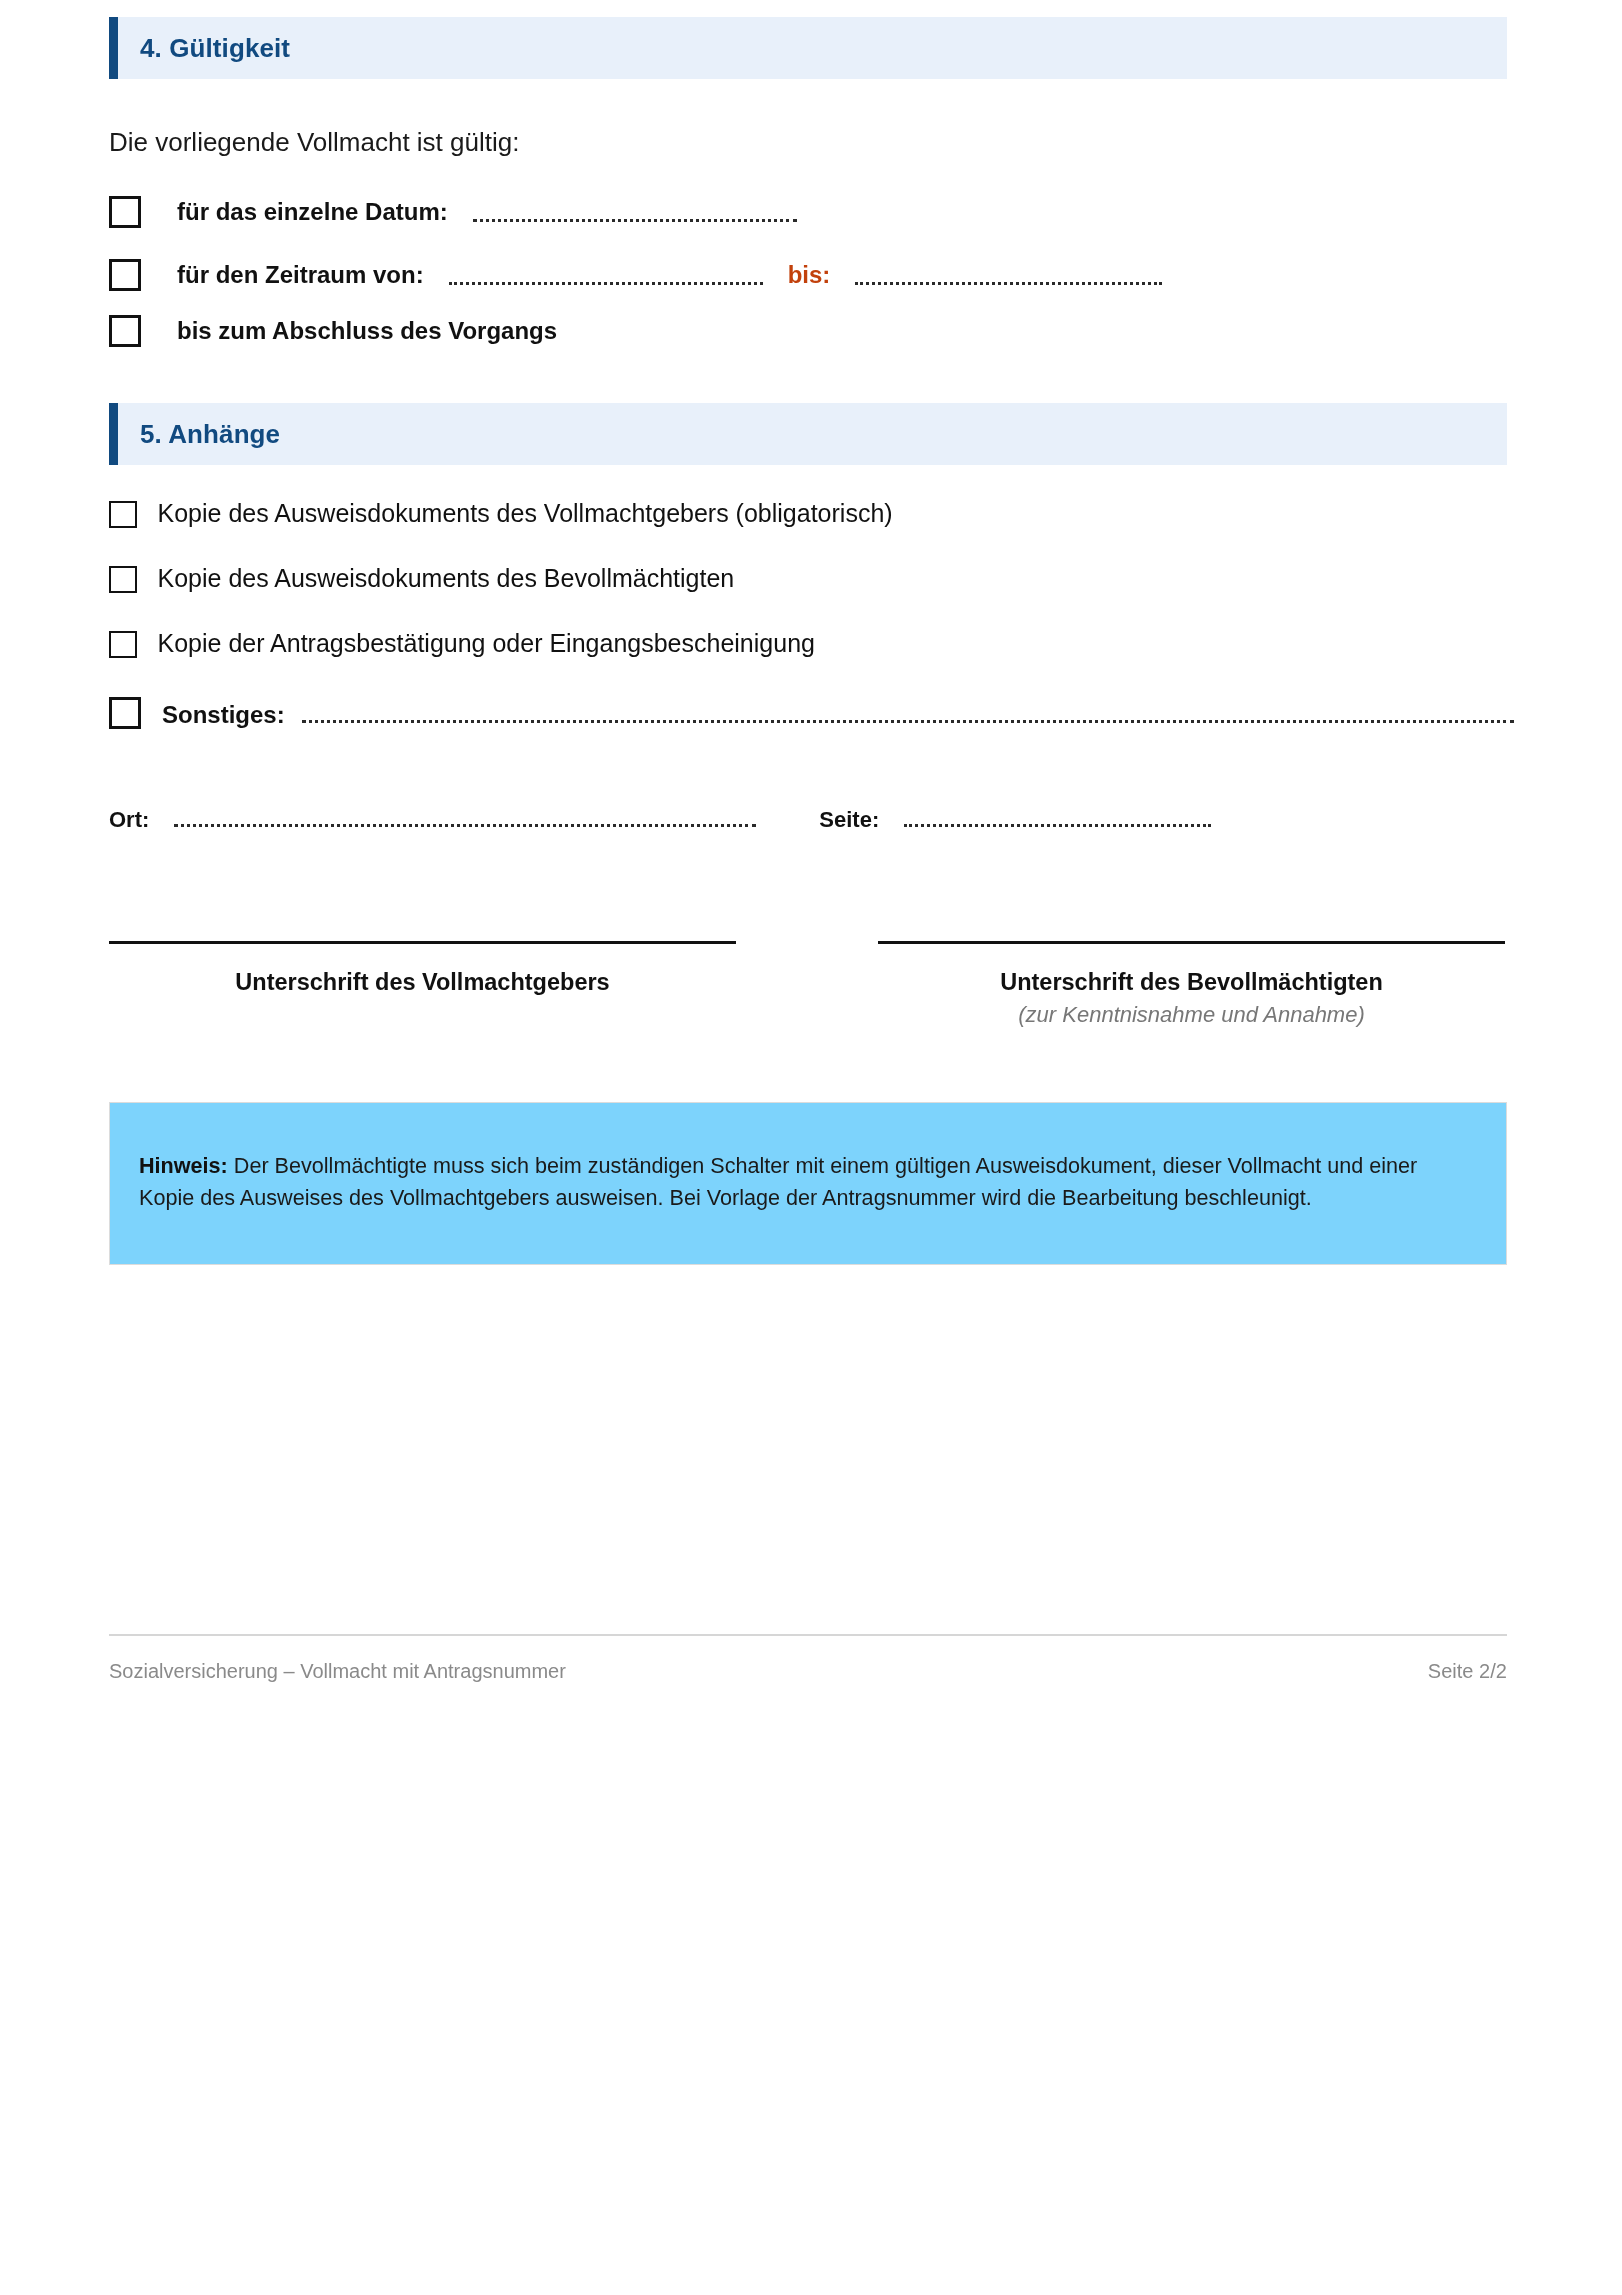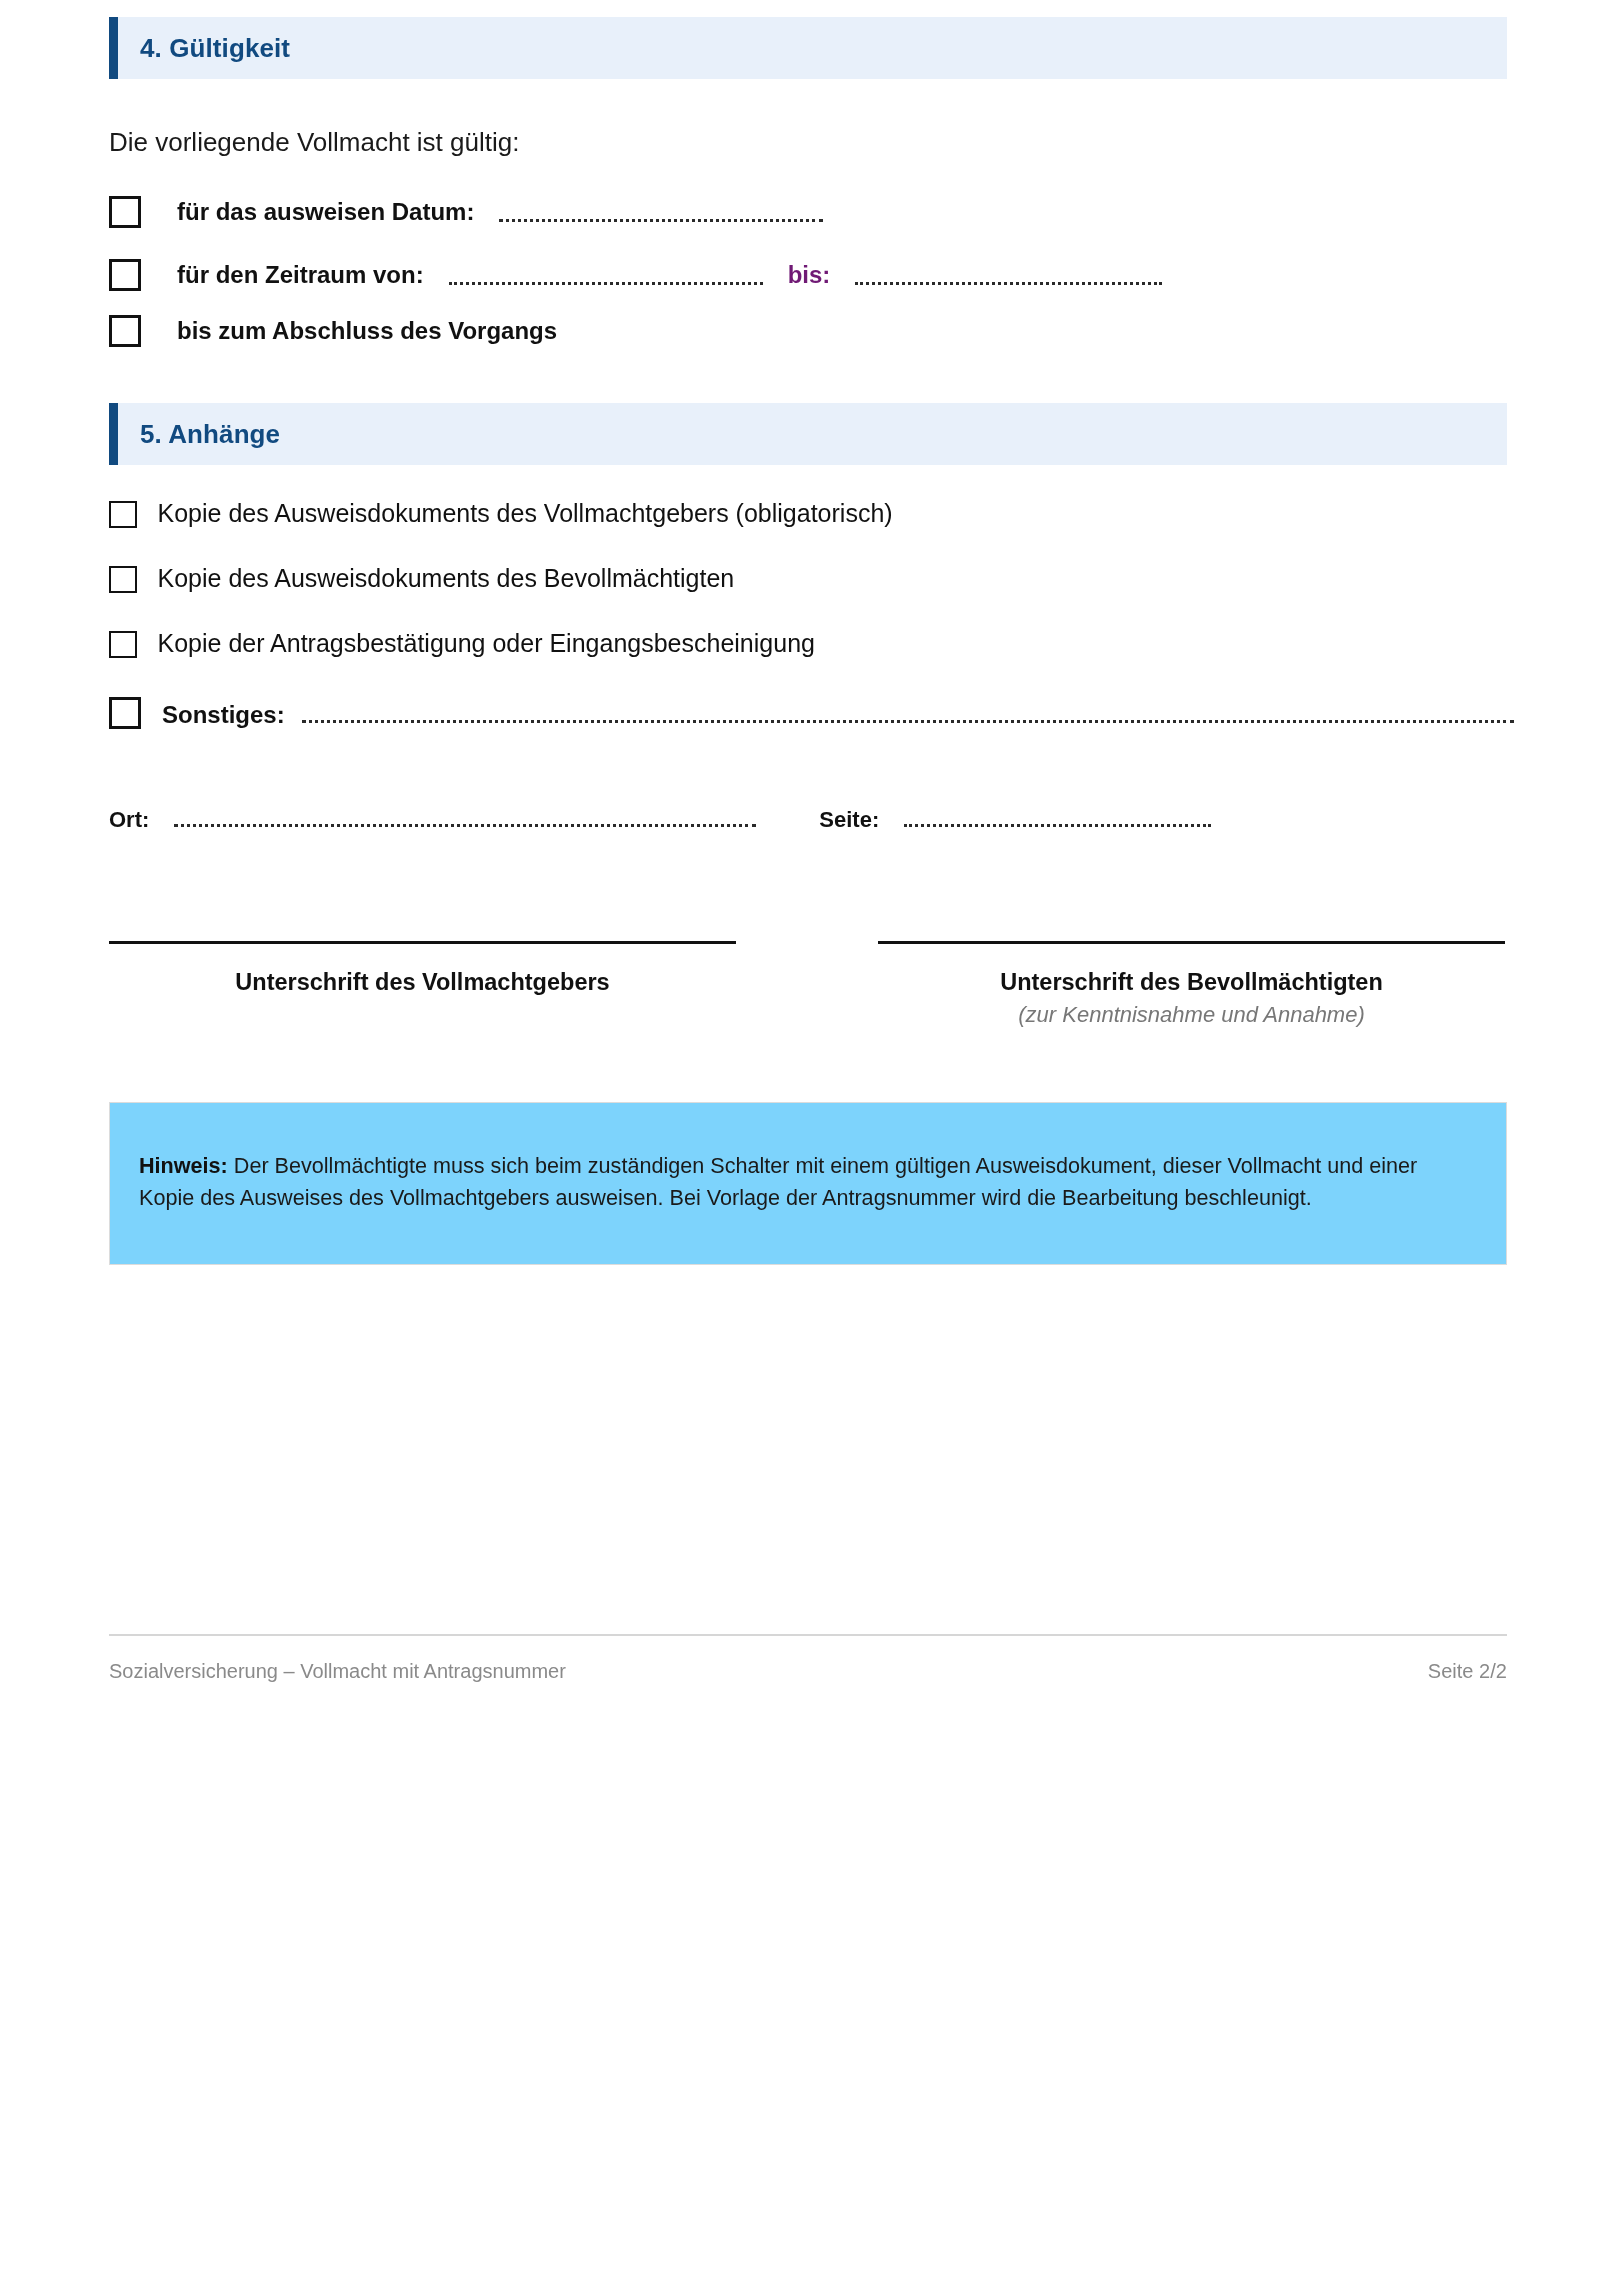--- a/index.html
+++ b/index.html
@@ -102,21 +102,21 @@
     border-bottom: 3.3px dotted #2a2a2a;
   }
   .dotline.grow { flex: 1 1 auto; }
 
   .inline-gap-sm { width: 17px; flex: 0 0 auto; }
   .inline-gap-md { width: 25px; flex: 0 0 auto; }
 
   .bis-label {
     font-size: 24px;
     font-weight: bold;
-    color: #701a75;
+    color: #c2410c;
     white-space: nowrap;
     flex: 0 0 auto;
   }
 
   
   .attach-rows { margin-top: 34px; }
   .attach-rows .cb-row { margin-bottom: 0; align-items: flex-end; }
   .attach-gap { height: 36px; }
   .attach-gap.wide { height: 39px; }
 
@@ -215,21 +215,21 @@
     <span class="section-title">4. Gültigkeit</span>
   </div>
 
   <p class="intro-text">Die vorliegende Vollmacht ist gültig:</p>
 
   <div class="validity-rows">
 
     <div class="cb-row">
       <span class="cb-box"></span>
       <span class="gap-after-box"></span>
-      <span class="cb-label">für das ausweisen Datum:</span>
+      <span class="cb-label">für das einzelne Datum:</span>
       <span class="inline-gap-md"></span>
       <span class="dotline" style="width:324px"></span>
     </div>
 
     <div class="row-gap-1"></div>
 
     <div class="cb-row">
       <span class="cb-box"></span>
       <span class="gap-after-box"></span>
       <span class="cb-label">für den Zeitraum von:</span>

